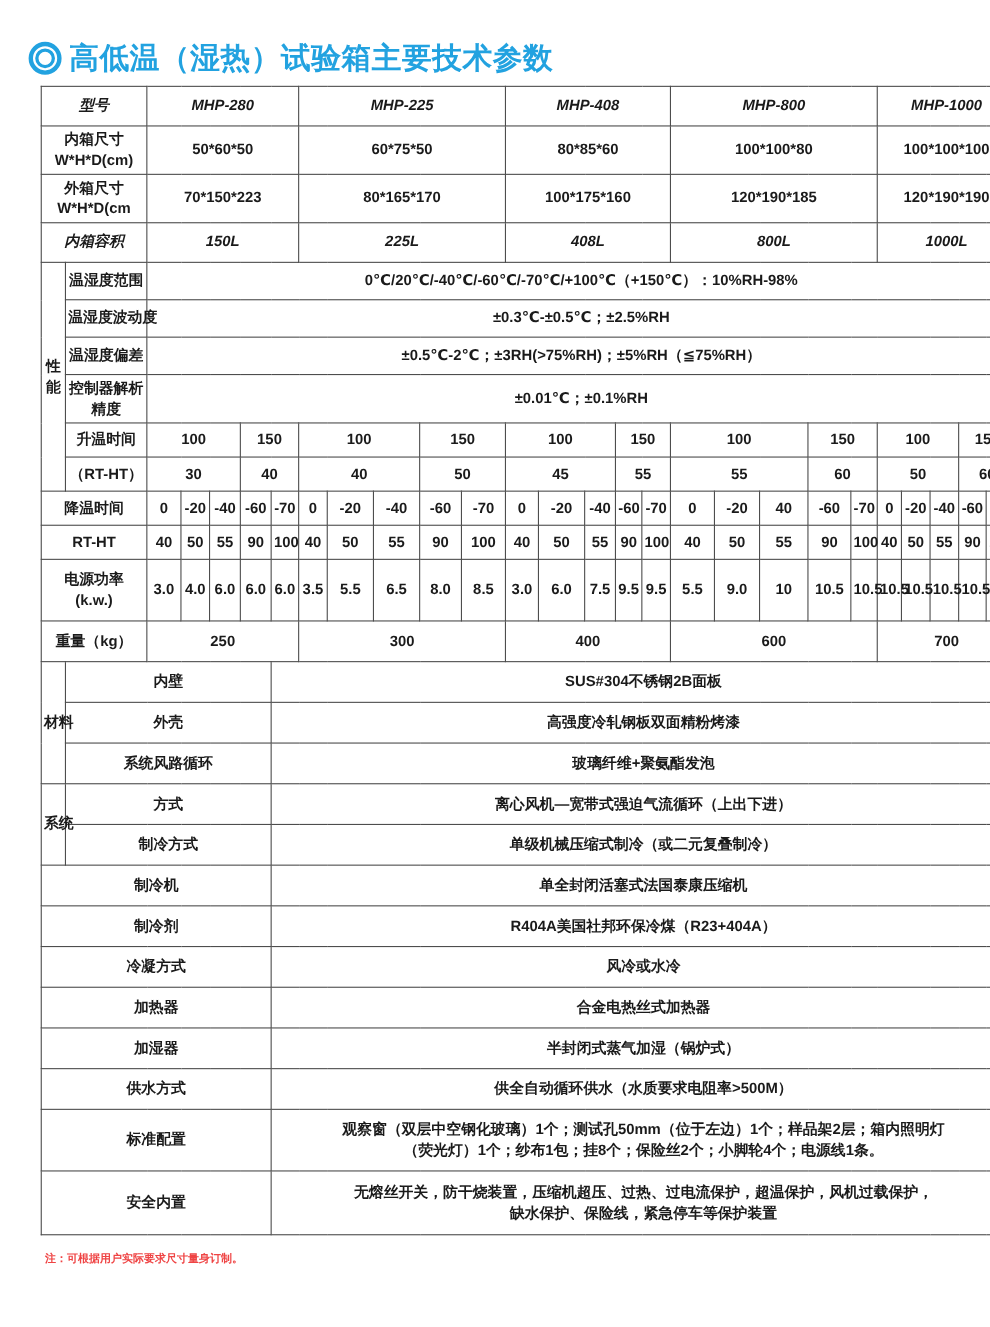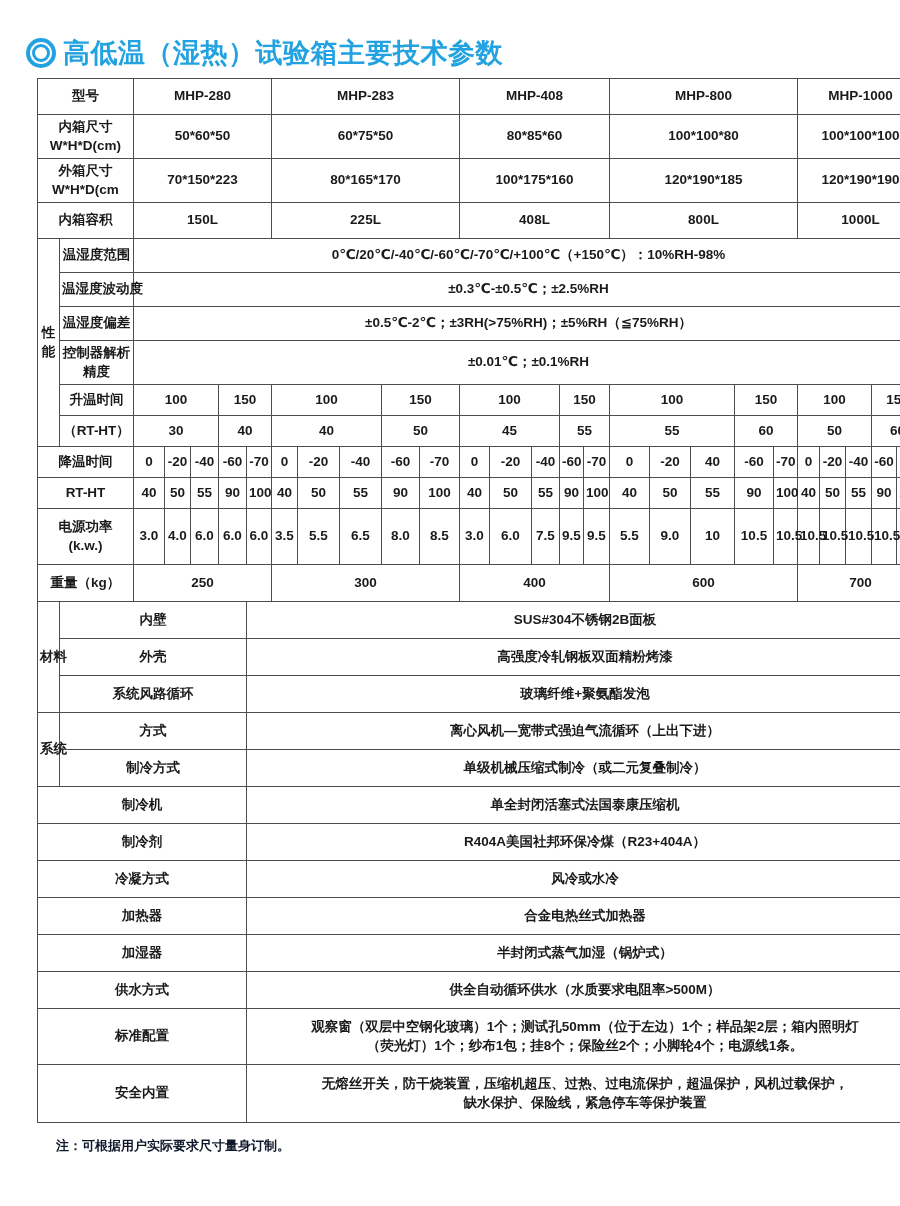--- a/index.html
+++ b/index.html
@@ -77,34 +77,34 @@
   td.val-xs { font-size: 11px; padding: 3px 0; }
   td.wrapme { white-space: normal; }
   td.vert {
     font-size: 13.5px;
     width: 22px;
     padding: 0;
     line-height: 1.5;
   }
   td.vert span { display: block; }
 
-  .h-row td { height: 36px; }
+  .h-row td { height: 36px; font-style: italic; }
   .h-row2 td { height: 44px; }
   .h-perf td { height: 34px; }
   .h-sub td { height: 31px; }
   .h-pow td { height: 56px; }
   .h-mat td { height: 37px; }
   .h-big td { height: 56px; }
   .h-big2 td { height: 58px; }
 
   .note {
-    margin: 14px 0 0 56px;
-    font-size: 13px;
+    margin: 14px 0 0 41px;
+    font-size: 10px;
     font-weight: bold;
-    color: #0f172a;
+    color: #ef4444;
   }
 </style>
 </head>
 <body>
 
 <div class="page">
 
   <div class="title-row">
     <span class="title-mark"></span>
     <span class="title-text">高低温（湿热）试验箱主要技术参数</span>
@@ -138,21 +138,21 @@
         <col style="width:26px">
         <col style="width:26px">
         <col style="width:25px">
         <col style="width:27px">
     </colgroup>
 
     <tbody>
         <tr class="h-row">
       <td class="lbl" colspan="2">型号</td>
       <td class="val" colspan="5">MHP-280</td>
-      <td class="val" colspan="5">MHP-283</td>
+      <td class="val" colspan="5">MHP-225</td>
       <td class="val" colspan="5">MHP-408</td>
       <td class="val" colspan="5">MHP-800</td>
       <td class="val" colspan="5">MHP-1000</td>
     </tr>
 
     <tr class="h-row2">
       <td class="lbl-sm" colspan="2">
         <span>内箱尺寸</span><br>
         <span>W*H*D(cm)</span>
       </td>

